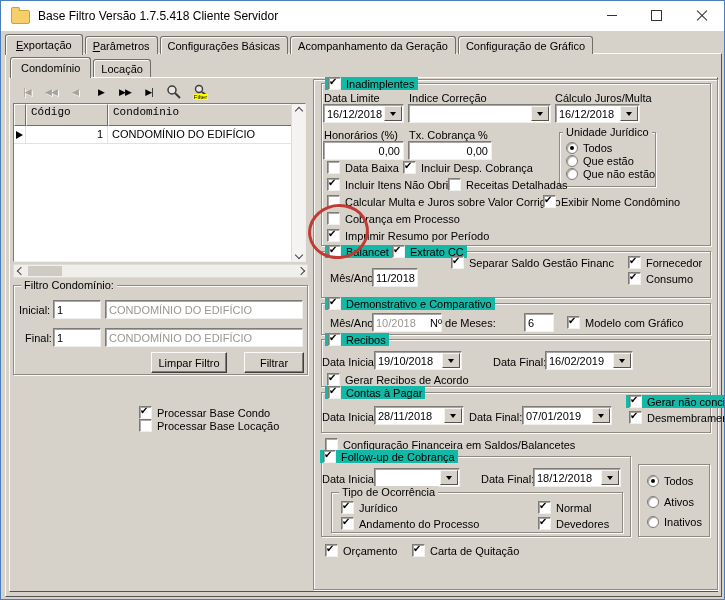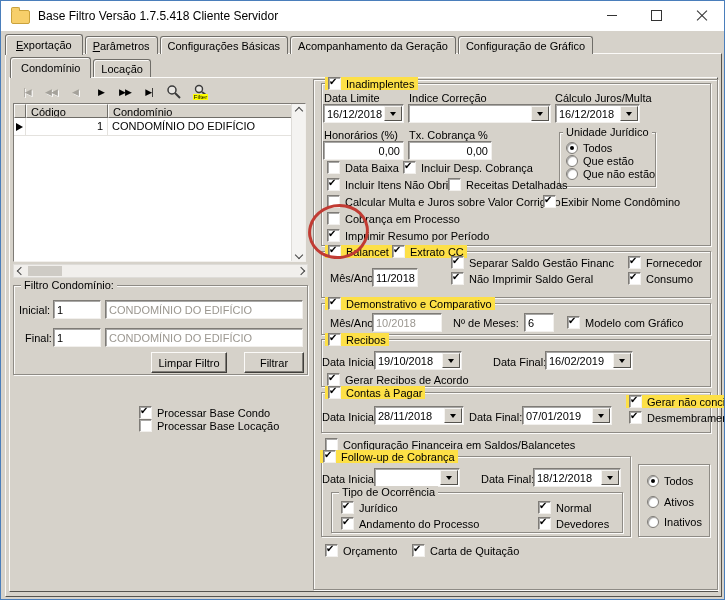--- a/index.html
+++ b/index.html
@@ -43,36 +43,36 @@
   .btn3d{position:absolute;box-sizing:border-box;background:#d6d2ca;text-align:center;
         border:1px solid;border-color:#fbfaf8 #403e3a #403e3a #fbfaf8;box-shadow:inset -1px -1px 0 #807d78;
         display:flex;align-items:center;justify-content:center;cursor:default;}
   .grp{position:absolute;box-sizing:border-box;border:1px solid #8e8b85;box-shadow:1px 1px 0 #fbfaf8,inset 1px 1px 0 #fbfaf8;}
   .gcap{position:absolute;background:#d6d2ca;padding:0 3px;white-space:nowrap;z-index:2;}
   
   .cb{position:absolute;display:flex;align-items:center;height:13px;white-space:nowrap;z-index:2;}
   .cb .bx{position:relative;width:11px;height:11px;background:#fff;margin-right:5px;flex:none;
         border:1px solid;border-color:#7e7b76 #f2f0ed #f2f0ed #7e7b76;box-shadow:inset 1px 1px 0 rgba(64,62,58,.45);}
   .cb.on .bx::after{content:"✔";position:absolute;left:0px;top:-2px;font-size:10px;color:#000;}
-  .cb.capbg{background:#fde047;padding:0 3px;}
+  .cb.capbg{background:#14b8a6;padding:0 3px;}
   
   .rd{position:absolute;display:flex;align-items:flex-start;height:13px;white-space:nowrap;}
   .rd .cir{position:relative;width:10px;height:10px;border-radius:50%;background:#fff;margin-right:5px;flex:none;
         border:1px solid #7e7b76;box-shadow:inset 1px 1px 1px rgba(64,62,58,.5);}
   .rd.on .cir::after{content:"";position:absolute;left:3px;top:3px;width:4px;height:4px;border-radius:50%;background:#000;}
   
   .navbtn{position:absolute;top:82px;width:24px;height:18px;text-align:center;font-size:9px;line-height:18px;
         letter-spacing:-1px;color:#000;cursor:default;}
   .navbtn.dis{color:#a5a29b;text-shadow:1px 1px 0 #fff;}
   .toolbtn{position:absolute;top:80px;width:23px;height:21px;display:flex;flex-direction:column;align-items:center;justify-content:center;}
   .flabel{font-size:6px;line-height:6px;background:#ffff00;color:#000;padding:0 1px;margin-top:-2px;}
   
   .grid{position:absolute;left:12px;top:102px;width:293px;height:159px;box-sizing:border-box;background:#fff;
         border:1px solid;border-color:#7e7b76 #f2f0ed #f2f0ed #7e7b76;overflow:hidden;}
-  .ghead{display:flex;height:14px;}
+  .ghead{display:flex;height:22px;font-family:Liberation Mono, monospace;}
   .gh,.gsel{box-sizing:border-box;background:#d6d2ca;border:1px solid;border-color:#fbfaf8 #6f6d68 #6f6d68 #fbfaf8;
         padding:1px 4px;white-space:nowrap;overflow:hidden;}
   .gsel{width:12px;padding:0;}
   .grow{display:flex;height:17px;align-items:center;border-bottom:1px solid #e4e2de;}
   .gc{box-sizing:border-box;padding:0 4px;border-right:1px solid #e4e2de;white-space:nowrap;overflow:hidden;height:17px;line-height:17px;}
   .rowptr{width:0;height:0;border:4px solid transparent;border-left:7px solid #000;margin:0 0 0 2px;}
   .vs{position:absolute;right:0;top:0;width:13px;height:100%;background:#f4f3f1;border-left:1px solid #dedcd8;}
   .hs{position:absolute;left:12px;top:263px;width:295px;height:14px;background:#f1efec;border:1px solid #dedcd8;box-sizing:border-box;}
   .hthumb{position:absolute;left:14px;top:1px;width:34px;height:10px;background:#cecbc5;}
   .chev{display:inline-block;width:5px;height:5px;border-top:1px solid #444;border-left:1px solid #444;}
@@ -300,43 +300,39 @@
       <b>Extrato CC</b>
     </span>
   <span class="cb on" style="left:450px;top:255px">
       <i class="bx"></i>
       <b>Separar Saldo Gestão Financ</b>
     </span>
   <span class="cb on" style="left:627px;top:255px">
       <i class="bx"></i>
       <b>Fornecedor</b>
     </span>
-  <span class="cb on" style="left:450px;top:271px">
-      <i class="bx"></i>
-      <b>Não Imprimir Saldo Geral</b>
-    </span>
   <span class="cb on" style="left:627px;top:271px">
       <i class="bx"></i>
       <b>Consumo</b>
     </span>
   <span class="lbl" style="left:329px;top:271px">Mês/Ano:</span>
   <span class="edit" style="left:371px;top:267px;width:46px">
       <b class="val">11/2018</b>
     </span>
 
   <div class="grp" style="left:320px;top:302px;width:390px;height:32px"></div>
   <span class="cb capbg on" style="left:324px;top:296px">
       <i class="bx"></i>
       <b>Demonstrativo e Comparativo</b>
     </span>
   <span class="lbl" style="left:329px;top:316px">Mês/Ano:</span>
   <span class="edit gray" style="left:371px;top:312px;width:70px">
       <b class="val">10/2018</b>
     </span>
-  <span class="lbl" style="left:452px;top:316px">Nº de Meses:</span>
+  <span class="lbl" style="left:429px;top:316px">Nº de Meses:</span>
   <span class="edit" style="left:523px;top:312px;width:30px">
       <b class="val">6</b>
     </span>
   <span class="cb on" style="left:566px;top:315px">
       <i class="bx"></i>
       <b>Modelo com Gráfico</b>
     </span>
 
   <div class="grp" style="left:320px;top:338px;width:390px;height:48px"></div>
   <span class="cb capbg on" style="left:324px;top:332px">

